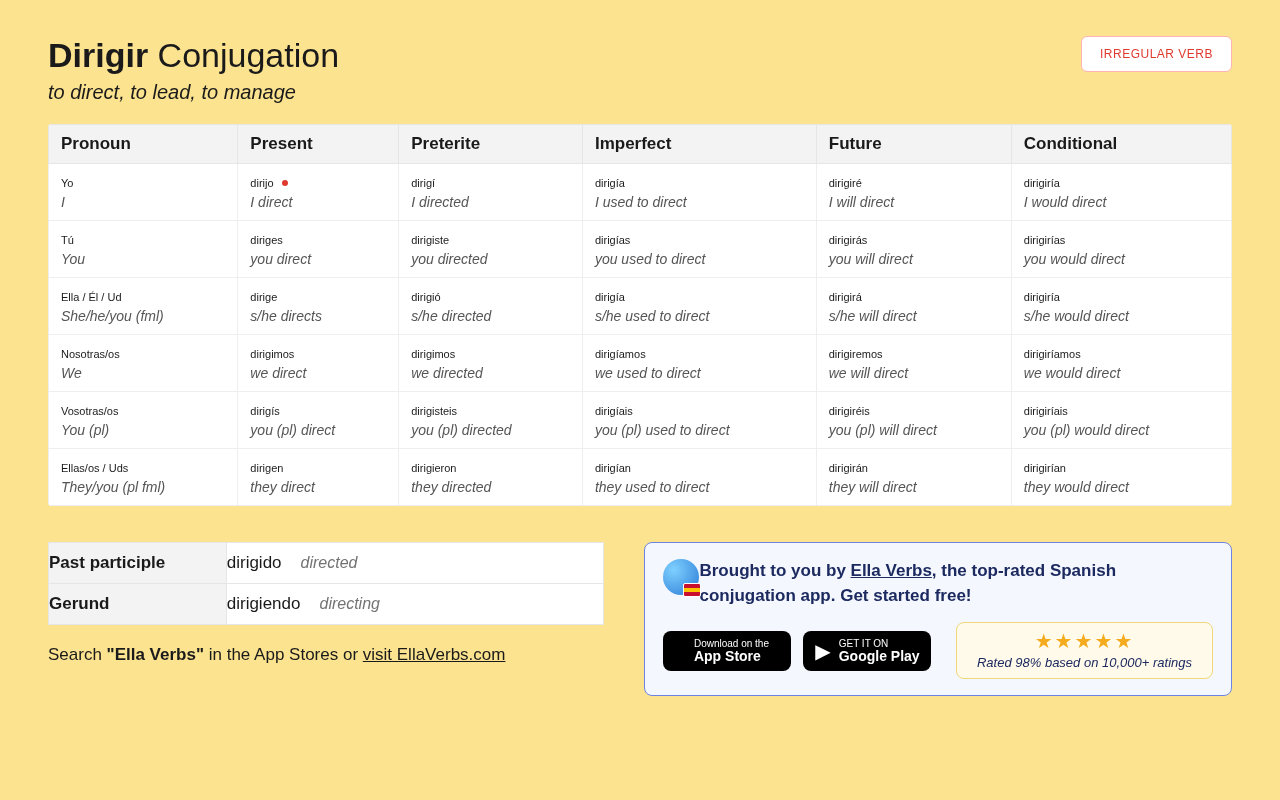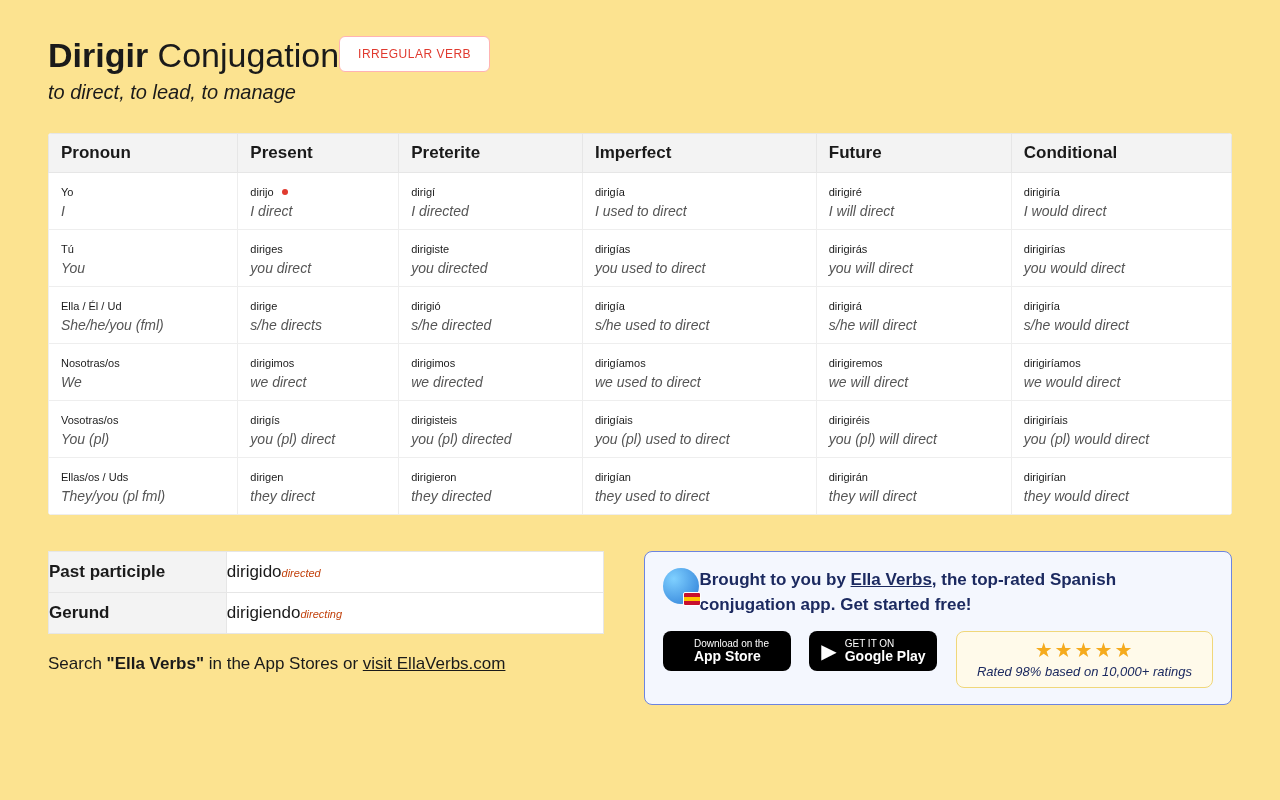--- a/index.html
+++ b/index.html
@@ -4,21 +4,21 @@
 <style>
   * { box-sizing: border-box; margin: 0; padding: 0; }
   body {
     background: #fce390;
     font-family: "Avenir Next", "Segoe UI", -apple-system, Helvetica, Arial, sans-serif;
     color: #1a1a1a;
     width: 1280px;
     height: 800px;
     padding: 36px 48px 30px 48px;
   }
-  .header-row { display: flex; justify-content: flex-start; align-items: flex-start; margin-bottom: 29px; }
+  .header-row { display: flex; justify-content: space-between; align-items: flex-start; margin-bottom: 20px; }
   .title-block h1 { font-size: 34px; font-weight: 400; }
   .title-block h1 strong { font-weight: 700; }
   .title-block .meaning { font-style: italic; font-size: 20px; margin-top: 6px; font-weight:500; }
   .badge {
     background: #fff; border: 1px solid #ffb3b3; color: #e03a2f;
     font-weight: 400; letter-spacing: .5px; font-size: 12px;
     padding: 10px 18px; border-radius: 6px;
   }
   table.conj {
     width: 100%; border-collapse: collapse; background: #fff; font-size: 17px;
@@ -34,36 +34,36 @@
   .cell-main { font-weight: 400; font-size: 11px; display: inline; }
   .cell-sub { font-style: italic; color: #555; font-size: 14px; margin-top: 2px; }
   .irr-dot { display:inline-block; width:6px; height:6px; background:#e03a2f; border-radius:50%; margin-left:4px; vertical-align:middle; }
 
   .lower { display: flex; gap: 40px; margin-top: 36px; align-items: flex-start; }
   .lower-left { flex: 0 0 47%; }
   table.participles { width:100%; border-collapse: collapse; background:#fff; }
   table.participles td { border:1px solid #e6e6e6; padding:10px 0; font-size:17px; }
   table.participles td.lbl { background:#f3f3f3; font-weight:700; width:32%; }
   .participles .tval { font-weight:500; }
-  .participles .tsub { font-style: italic; color:#c2410c; font-size:11px; margin-left:0; }
+  .participles .tsub { font-style: italic; color:#737373; font-size:16px; margin-left:19px; }
   .search-line { margin-top: 20px; font-size: 17px; font-weight:500; }
   .search-line strong { font-weight:700; }
   .search-line .lnk { text-decoration: underline; }
 
   .promo {
     flex: 1; background: #f4f7fe; border:1px solid #6c84e0; border-radius:8px;
     padding: 16px 18px; color:#1c2a60; font-size:17px;
   }
   .promo-top { display:flex; gap:0; align-items:flex-start; }
   .app-icon { width:36px; height:36px; flex:0 0 36px; position:relative; }
   .app-icon .globe { width:36px; height:36px; border-radius:50%; background: radial-gradient(circle at 30% 30%, #7fd0ff, #2a7bd6); }
   .app-icon .flag { position:absolute; bottom:-2px; right:-2px; width:18px; height:14px; background: linear-gradient(#c8102e 33%, #ffc400 33% 66%, #c8102e 66%); border-radius:2px; border:1px solid #fff; }
   .promo-text { font-weight:600; line-height:1.45; }
   .promo-text .brand { text-decoration: underline; font-weight:700; }
-  .promo-row2 { display:flex; gap:18px; margin-top:14px; }
+  .promo-row2 { display:flex; gap:12px; margin-top:14px; align-items:center; }
   .store-btn {
     background:#000; color:#fff; border-radius:8px; height:40px; width:128px;
     display:flex; align-items:center; justify-content:center; gap:8px; font-size:10px; line-height:1.1;
   }
   .store-btn .icon { font-size:20px; }
   .store-btn .txt .big { font-size:14px; font-weight:600; display:block; }
   .rating-box {
     margin-left:auto; background:#fffaea; border:1px solid #f0d77a; border-radius:8px;
     padding:6px 20px 8px 20px; text-align:center; color:#1c2a60;
   }

